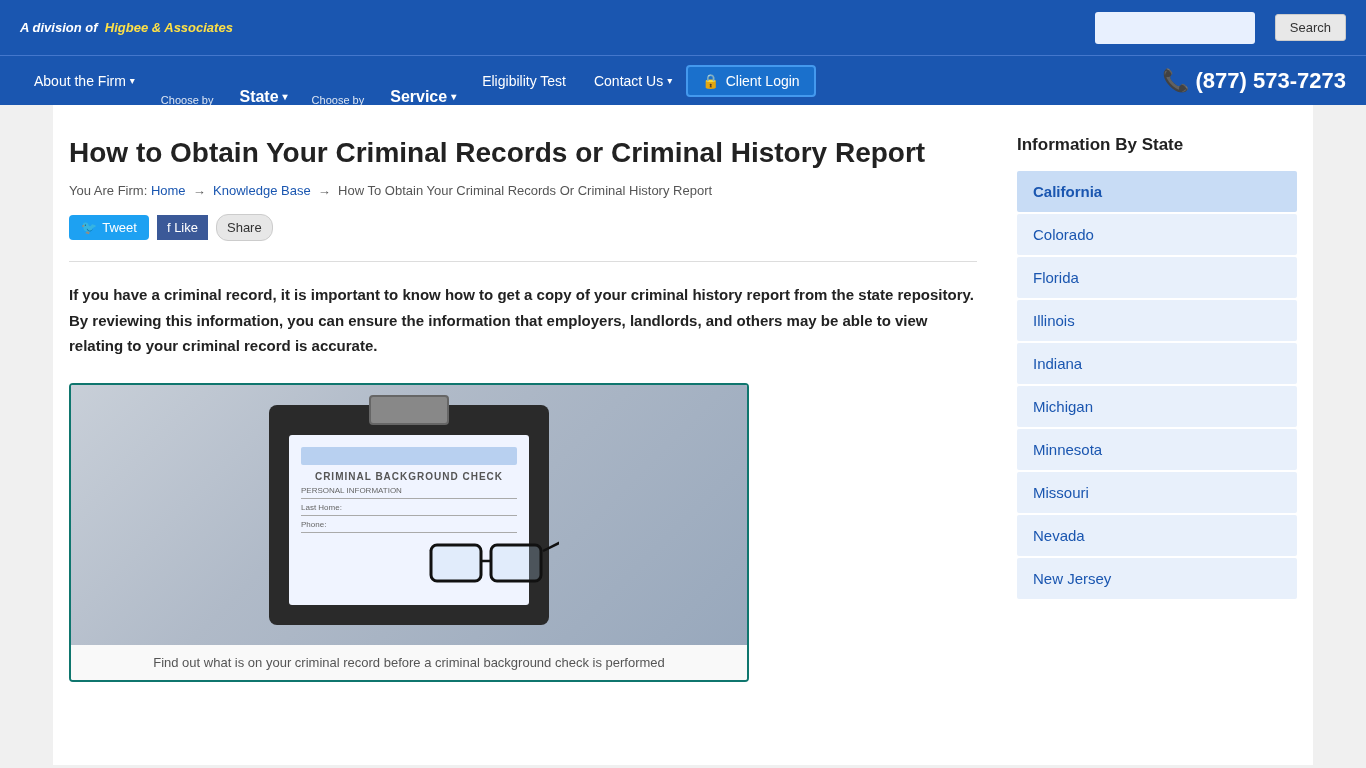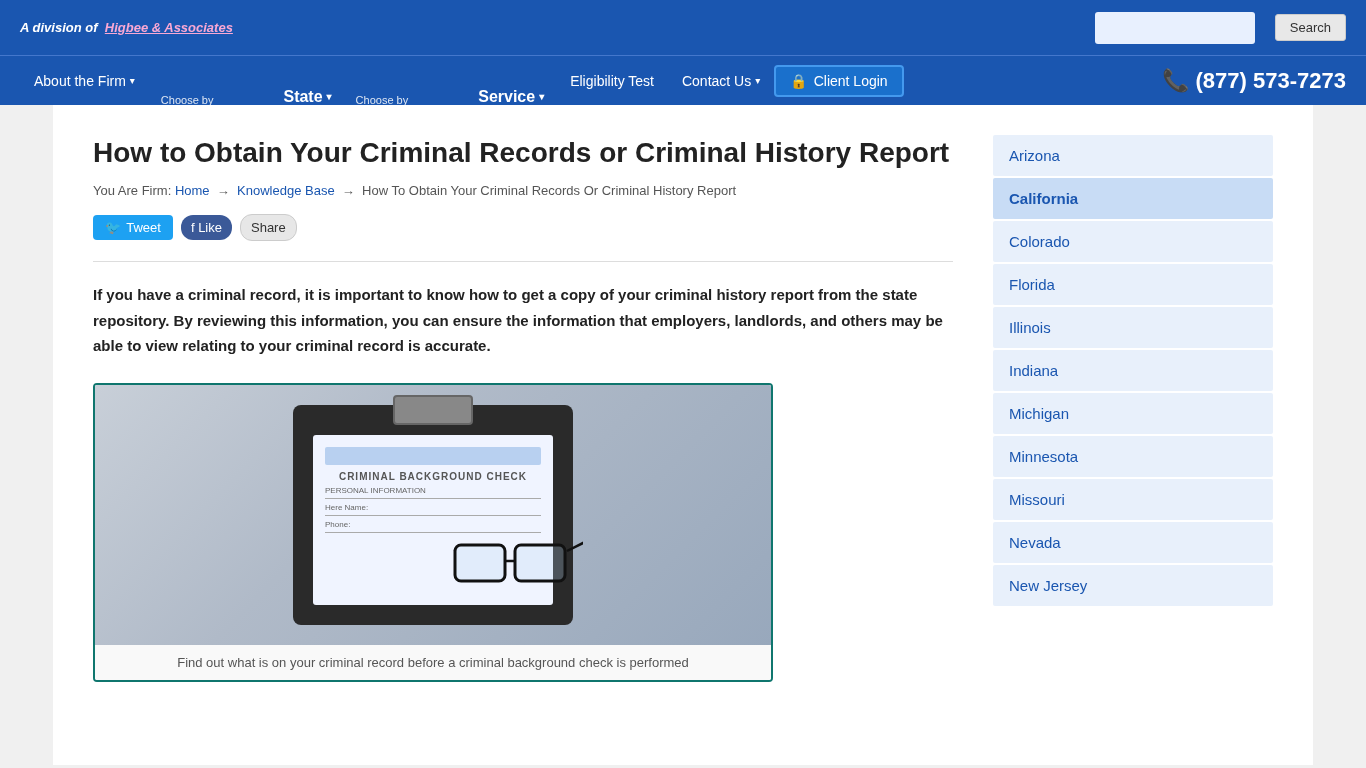--- a/index.html
+++ b/index.html
@@ -81,21 +81,21 @@
       height: 50px;
       display: flex;
       align-items: center;
       font-size: 14px;
       cursor: pointer;
       white-space: nowrap;
     }
     .nav-item .caret { margin-left: 4px; font-size: 10px; }
     .nav-item-state { display: flex; flex-direction: row; align-items: flex-end; justify-content: center; padding: 0 12px; height: 50px; color: #fff; cursor: pointer; gap: 26px; }
     .nav-item-state .choose-by { font-size: 11px; opacity: 0.85; }
-    .nav-item-state .state-label { font-size: 16px; font-weight: bold; display: flex; align-items: center; gap: 4px; margin-left: 44px; }
+    .nav-item-state .state-label { font-size: 16px; font-weight: bold; display: flex; align-items: center; gap: 4px; }
     .nav-item-state .caret { font-size: 10px; }
     .nav-client-login {
       background: #1a70cc;
       border: 2px solid #4499ee;
       border-radius: 4px;
       color: #fff;
       padding: 6px 14px;
       font-size: 14px;
       cursor: pointer;
       display: flex;
@@ -118,21 +118,21 @@
 
     
     .page-wrapper {
       max-width: 1260px;
       margin: 0 auto;
       background: #fff;
       min-height: 660px;
     }
     .content-layout {
       display: flex;
-      padding: 30px 40px;
+      padding: 30px 16px;
       gap: 40px;
     }
 
     
     .main-content {
       flex: 1;
       min-width: 0;
     }
     .article-title {
       font-size: 28px;
@@ -165,21 +165,21 @@
       font-size: 13px;
       cursor: pointer;
       display: flex;
       align-items: center;
       gap: 5px;
     }
     .btn-like {
       background: #3b5998;
       color: #fff;
       border: none;
-      border-radius: 12px;
+      border-radius: 0;
       padding: 5px 10px;
       font-size: 13px;
       cursor: pointer;
     }
     .btn-share {
       background: #e7e7e7;
       color: #333;
       border: 1px solid #ccc;
       border-radius: 12px;
       padding: 5px 10px;
@@ -317,21 +317,21 @@
       font-weight: bold;
     }
   </style>
 </head>
 <body>
 
 <div class="top-bar">
   <div class="logo-area">
     <span class="logo-division">
       <span>A division of</span>
-      &nbsp;<span style="font-style:italic;font-weight:bold;color:#f9a8d4;text-decoration:underline;">Higbee &amp; Associates</span>
+      &nbsp;<span style="font-style:italic;font-weight:bold;color:#fde047;">Higbee &amp; Associates</span>
     </span>
   </div>
   <div class="search-area">
     <input class="search-input" type="text" placeholder="" style="">
     <button class="search-btn">Search</button>
   </div>
 </div>
 
 <div class="nav-bar">
   <div class="nav-left">
@@ -410,21 +410,21 @@
         <div class="article-image">
           <div class="criminal-bg-check">
 
             <div class="clipboard">
               <div class="clipboard-clip"></div>
               <div class="clipboard-paper">
                 <div class="paper-stripe"></div>
                 <div class="paper-title">CRIMINAL BACKGROUND CHECK</div>
                 <div class="paper-subtitle">PERSONAL INFORMATION</div>
                 <div class="paper-line"></div>
-                <div class="paper-subtitle">Here Name:</div>
+                <div class="paper-subtitle">Last Home:</div>
                 <div class="paper-line"></div>
                 <div class="paper-subtitle">Phone:</div>
                 <div class="paper-line"></div>
 
                 <div style="position:absolute; right:-30px; bottom:10px;">
                   <svg width="130" height="55" viewBox="0 0 130 55" xmlns="http://www.w3.org/2000/svg">
                     <rect x="2" y="8" width="50" height="36" rx="6" ry="6" fill="rgba(180,210,240,0.25)" stroke="#111" stroke-width="3"></rect>
                     <rect x="62" y="8" width="50" height="36" rx="6" ry="6" fill="rgba(180,210,240,0.25)" stroke="#111" stroke-width="3"></rect>
                     <line x1="52" y1="24" x2="62" y2="24" stroke="#111" stroke-width="2.5"></line>
                     <line x1="0" y1="14" x2="-20" y2="5" stroke="#111" stroke-width="2.5"></line>
@@ -433,23 +433,23 @@
                 </div>
               </div>
             </div>
           </div>
         </div>
         <div class="image-caption">Find out what is on your criminal record before a criminal background check is performed</div>
       </div>
     </div>
 
     <div class="sidebar">
+      <div class="sidebar-title">Information By State</div>
       <div class="state-list" id="state-list">
 
-      <div class="state-item">Arizona</div>
           <div class="state-item active">California</div>
           <div class="state-item">Colorado</div>
           <div class="state-item">Florida</div>
           <div class="state-item">Illinois</div>
           <div class="state-item">Indiana</div>
           <div class="state-item">Michigan</div>
           <div class="state-item">Minnesota</div>
           <div class="state-item">Missouri</div>
           <div class="state-item">Nevada</div>
           <div class="state-item">New Jersey</div>

